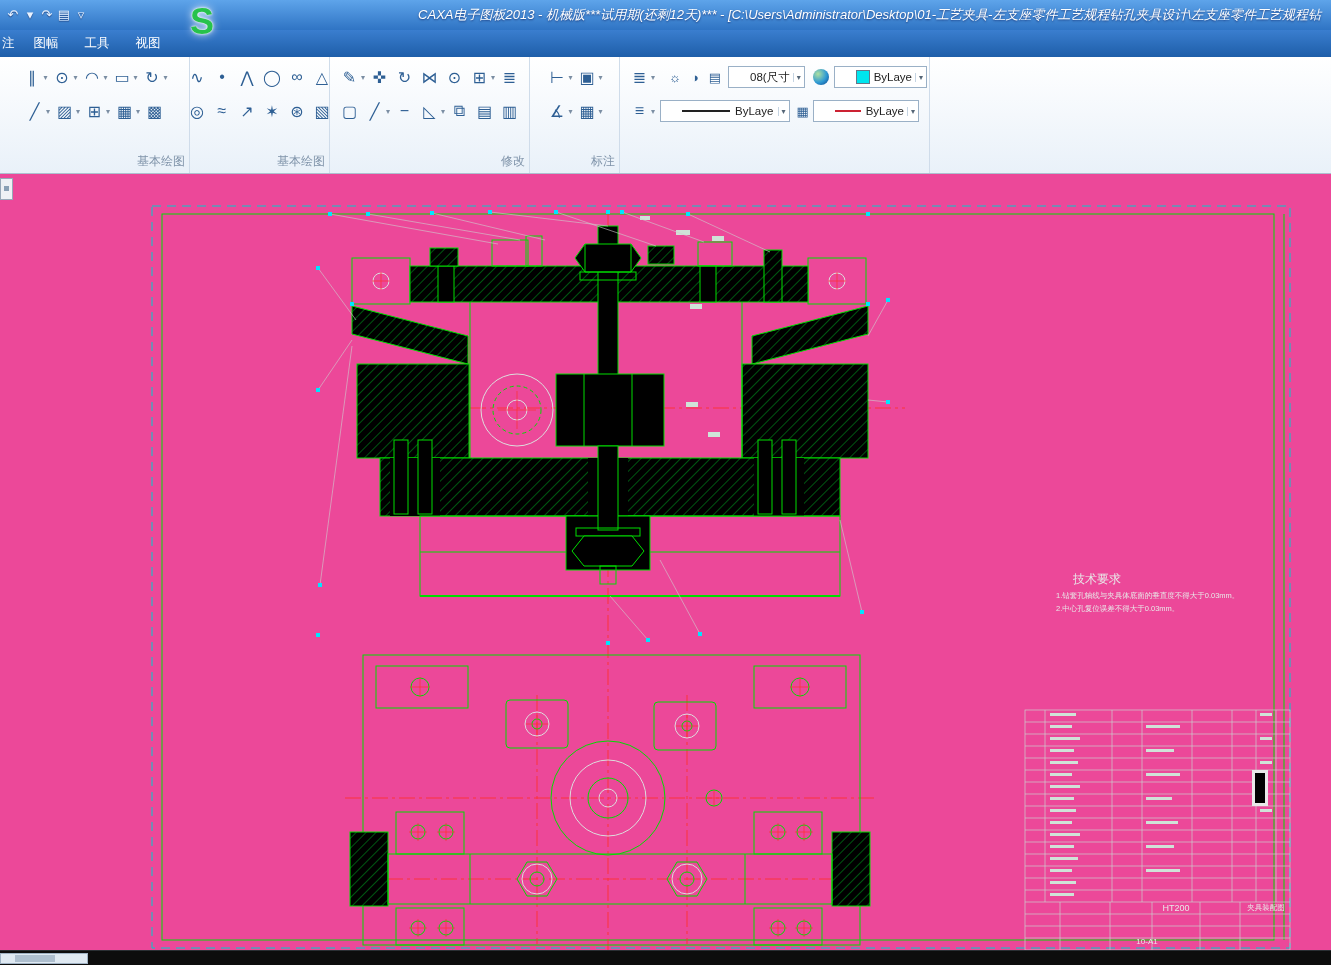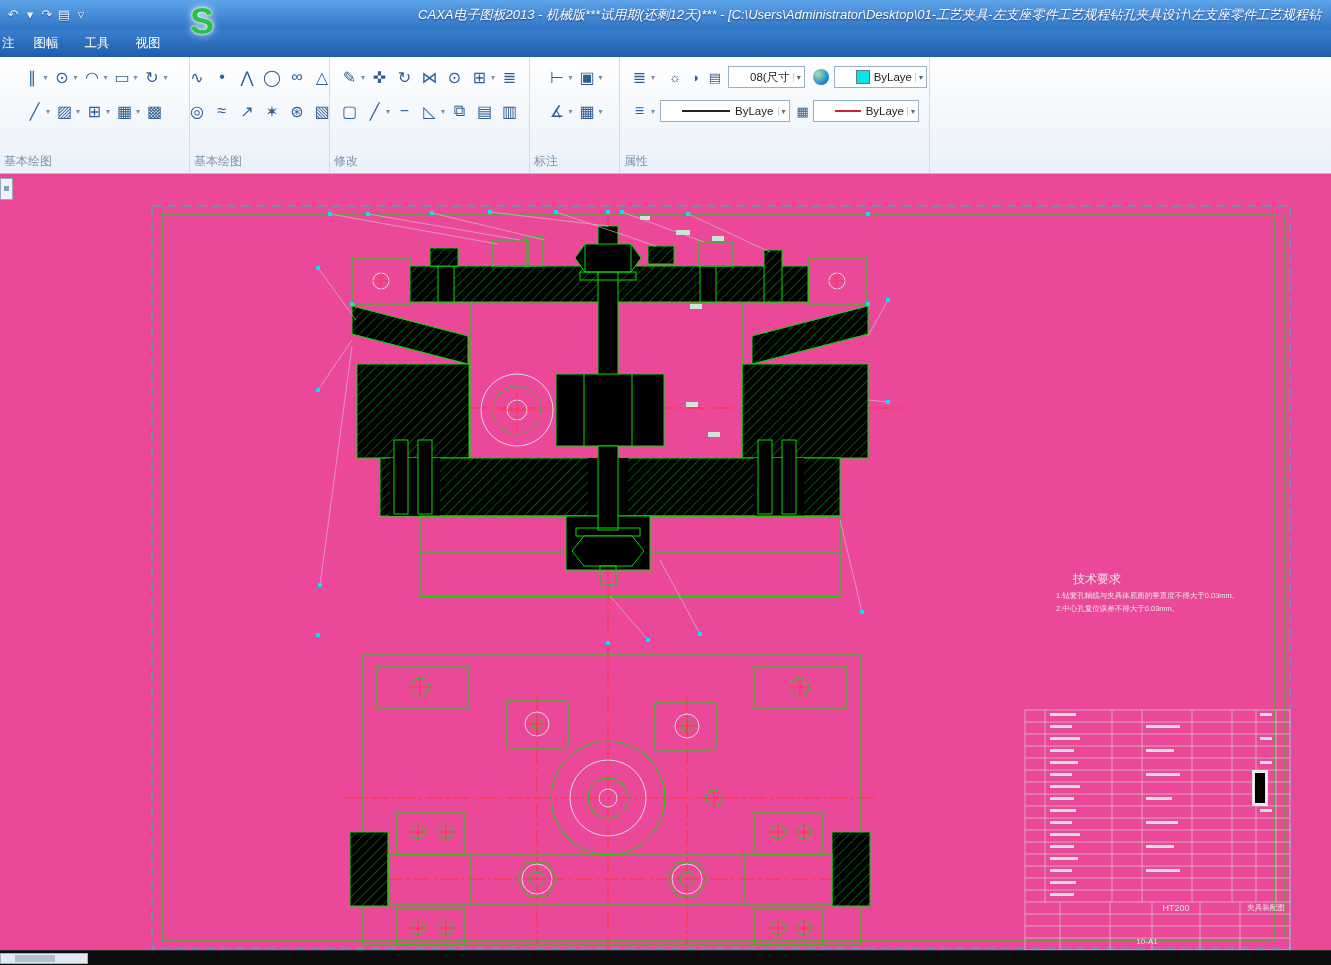--- a/index.html
+++ b/index.html
@@ -33,21 +33,21 @@
   .rgroup{display:flex;flex-direction:column;border-right:1px solid #cfdcea;
     padding:3px 4px 0;box-sizing:border-box;}
   .g0{width:190px}.g1{width:140px}.g2{width:200px}.g3{width:90px}
   .rgroup.props{width:310px}
   .rrow{display:flex;align-items:center;justify-content:center;height:34px;}
   .rgroup.props .rrow{justify-content:flex-start;padding:0 3px;}
   .ricon{display:flex;align-items:center;margin:0 2px;color:#2e5f94;cursor:default;}
   .ricon .glyph{font-size:16px;width:21px;text-align:center;}
   .ricon.sm .glyph{font-size:13px;width:16px;}
   .ricon .dd{font-size:8px;color:#7b8ea3;margin-left:1px;}
-  .rlabel{text-align:left;font-size:12px;color:#7f93a9;padding:5px 0 3px;margin-top:auto;}
+  .rlabel{text-align:right;font-size:12px;color:#7f93a9;padding:5px 0 3px;margin-top:auto;}
   .vsep{width:1px;height:24px;background:#d0dcea;margin:0 4px;}
   .combo{background:#fff;border:1px solid #9ab0c6;height:20px;display:flex;align-items:center;
     font-size:11.5px;color:#222;padding:0 0 0 21px;margin:0 3px;cursor:default;}
   .combo .combo-text{flex:1;white-space:nowrap;overflow:hidden;}
   .combo .combo-dd{font-size:8px;color:#567;border-left:1px solid #c5d4e2;padding:0 3px;margin-left:3px;}
   .combo.layer{width:96px}.combo.colorsel{width:84px;margin-left:auto}
   .combo.linetype{width:142px}.combo.linestyle{width:84px;margin-left:auto}
   .swatch{width:12px;height:12px;border:1px solid #678;margin-right:4px;flex:none;}
   .line-sample{width:48px;height:0;border-top:2px solid #222;margin-right:5px;flex:none;}
   .line-sample.red{border-top:2px solid #cc2233;width:26px;}
@@ -302,21 +302,20 @@
         </div>
         <span class="ricon sm">
             <span class="glyph">▦</span>
           </span>
         <div class="combo linestyle">
           <span class="line-sample red"></span>
           <span class="combo-text">ByLaye</span>
           <span class="combo-dd">▾</span>
         </div>
       </div>
-      <div class="rlabel">属性</div>
     </div>
   </div>
 
   <div class="mini-tab"></div>
 
   <div class="canvas">
     <svg viewBox="0 174 1331 776" preserveAspectRatio="none">
       <defs>
         <pattern id="hat" width="7" height="7" patternUnits="userSpaceOnUse" patternTransform="rotate(45)">
           <rect width="7" height="7" fill="#000"></rect>

